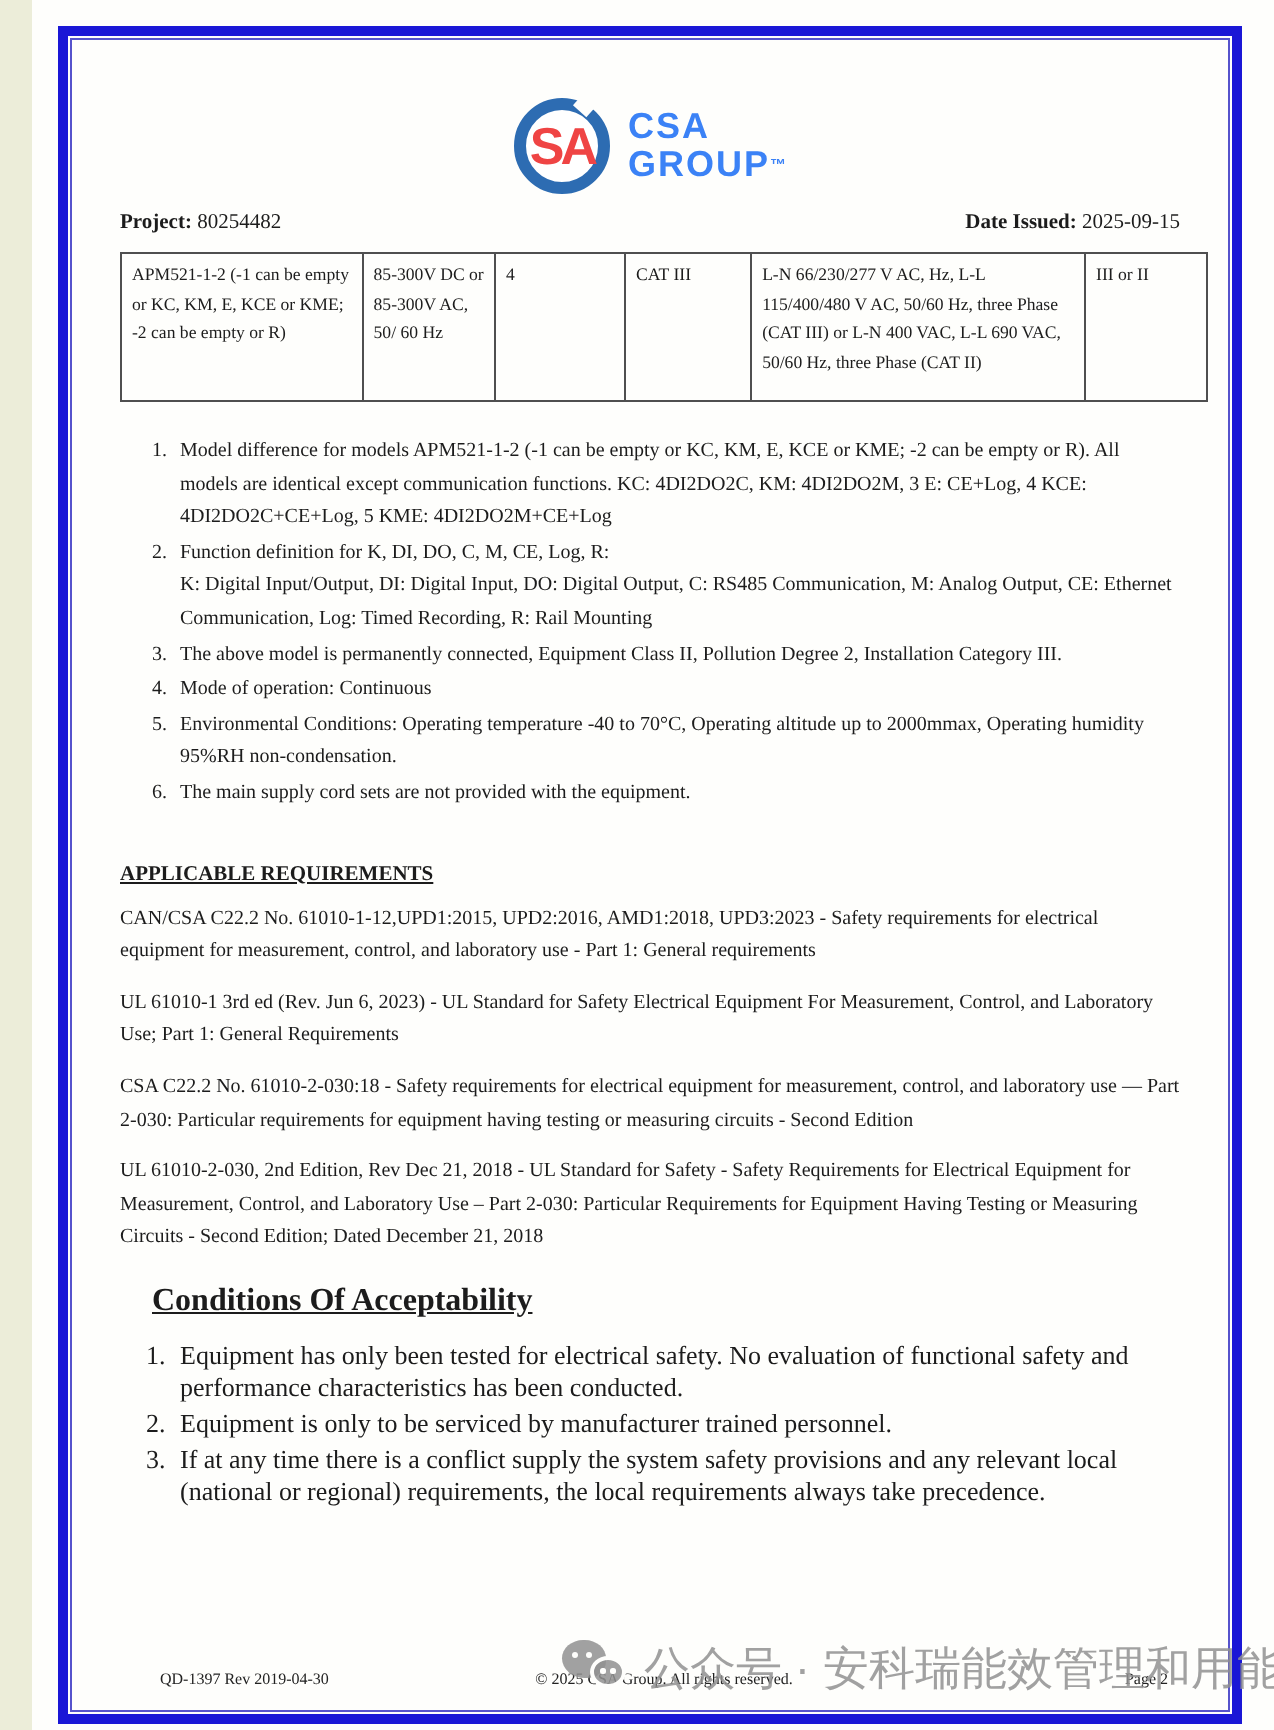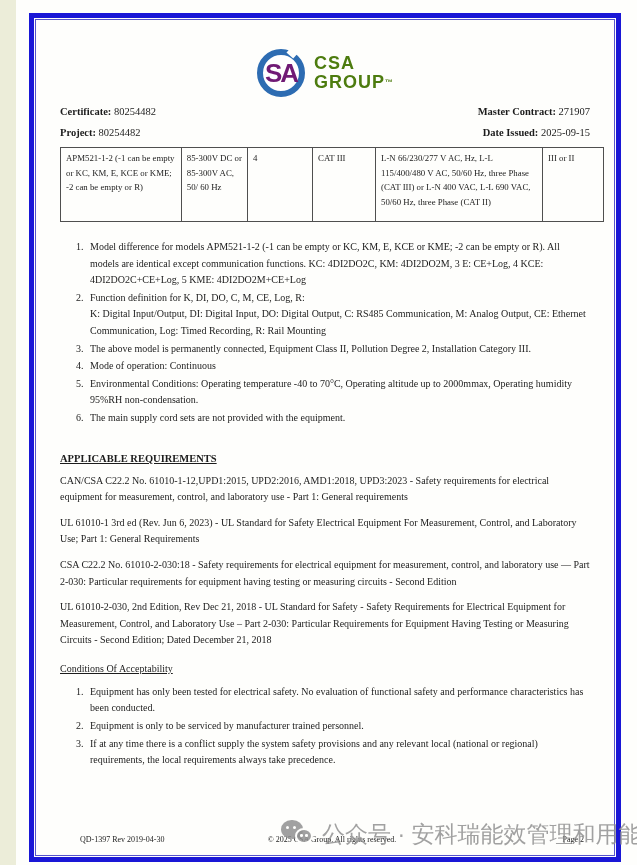--- a/index.html
+++ b/index.html
@@ -31,25 +31,25 @@
   .logo-mark {
     width:48px; height:48px; border:6px solid #2d6cb2; border-radius:50%;
     display:flex; align-items:center; justify-content:center; position:relative;
     background:#fff;
   }
   .logo-mark::after {
     content:''; position:absolute; top:-9px; right:1px; width:9px; height:11px;
     background:#fefefc; transform:rotate(42deg);
   }
   .logo-sa {
-    color:#701a75; font-weight:bold; font-size:26px; letter-spacing:-2px;
+    color:#ef4444; font-weight:bold; font-size:26px; letter-spacing:-2px;
     font-family:"Liberation Sans", sans-serif;
   }
   .logo-text {
-    color:#4d7c0f; font-family:"Liberation Sans", sans-serif; font-weight:bold;
+    color:#3b82f6; font-family:"Liberation Sans", sans-serif; font-weight:bold;
     font-size:18px; line-height:19px; letter-spacing:1px;
   }
   .logo-tm { font-size:8px; vertical-align:top; letter-spacing:0; }
   
   .header-block { margin-top:4px; }
   .meta-row { display:flex; justify-content:space-between; font-size:10.5px; line-height:21px; }
   .meta-pair b { font-weight:bold; }
   
   table.product {
     border-collapse:collapse; margin-top:4px; width:544px;
@@ -65,22 +65,22 @@
   ol { list-style-position:outside; }
   ol.notes {
     margin:17px 0 0 26px; font-size:10px; line-height:16.6px;
   }
   ol.notes li { padding-left:4px; margin-bottom:1px; }
   
   .section-heading {
     margin-top:26px; font-size:10.5px; font-weight:bold; text-decoration:underline;
   }
   .req-para { margin-top:9px; font-size:10px; line-height:16.6px; }
-  .cond-heading { margin-top:14px; font-size:10px; font-weight:normal; text-decoration:underline; }
-  ol.conds { margin:10px 0 0 26px; font-size:10px; line-height:16.6px; }
+  .cond-heading { margin-top:14px; font-size:16px; font-weight:bold; text-decoration:underline;margin-left:16px; }
+  ol.conds { margin:10px 0 0 26px; font-size:13px; line-height:16.6px; }
   ol.conds li { padding-left:4px; margin-bottom:1px; }
   
   .footer {
     position:absolute; left:44px; right:30px; bottom:11px;
     display:flex; justify-content:space-between;
     font-size:8px; color:#222;
   }
   .footer .center { position:absolute; left:0; right:0; text-align:center; }
   .footer .left, .footer .right { position:relative; z-index:1; background:transparent; }
   
@@ -124,30 +124,20 @@
           <div class="logo-mark">
             <span class="logo-sa">SA</span>
           </div>
           <div class="logo-text">
             <span>CSA</span><br>
             <span>GROUP</span><span class="logo-tm">™</span>
           </div>
         </div>
 
         <div class="header-block">
-          <div class="meta-row">
-            <div class="meta-pair">
-              <b>Certificate:</b>
-              <span>80254482</span>
-            </div>
-            <div class="meta-pair">
-              <b>Master Contract:</b>
-              <span>271907</span>
-            </div>
-          </div>
           <div class="meta-row">
             <div class="meta-pair">
               <b>Project:</b>
               <span>80254482</span>
             </div>
             <div class="meta-pair">
               <b>Date Issued:</b>
               <span>2025-09-15</span>
             </div>
           </div>

